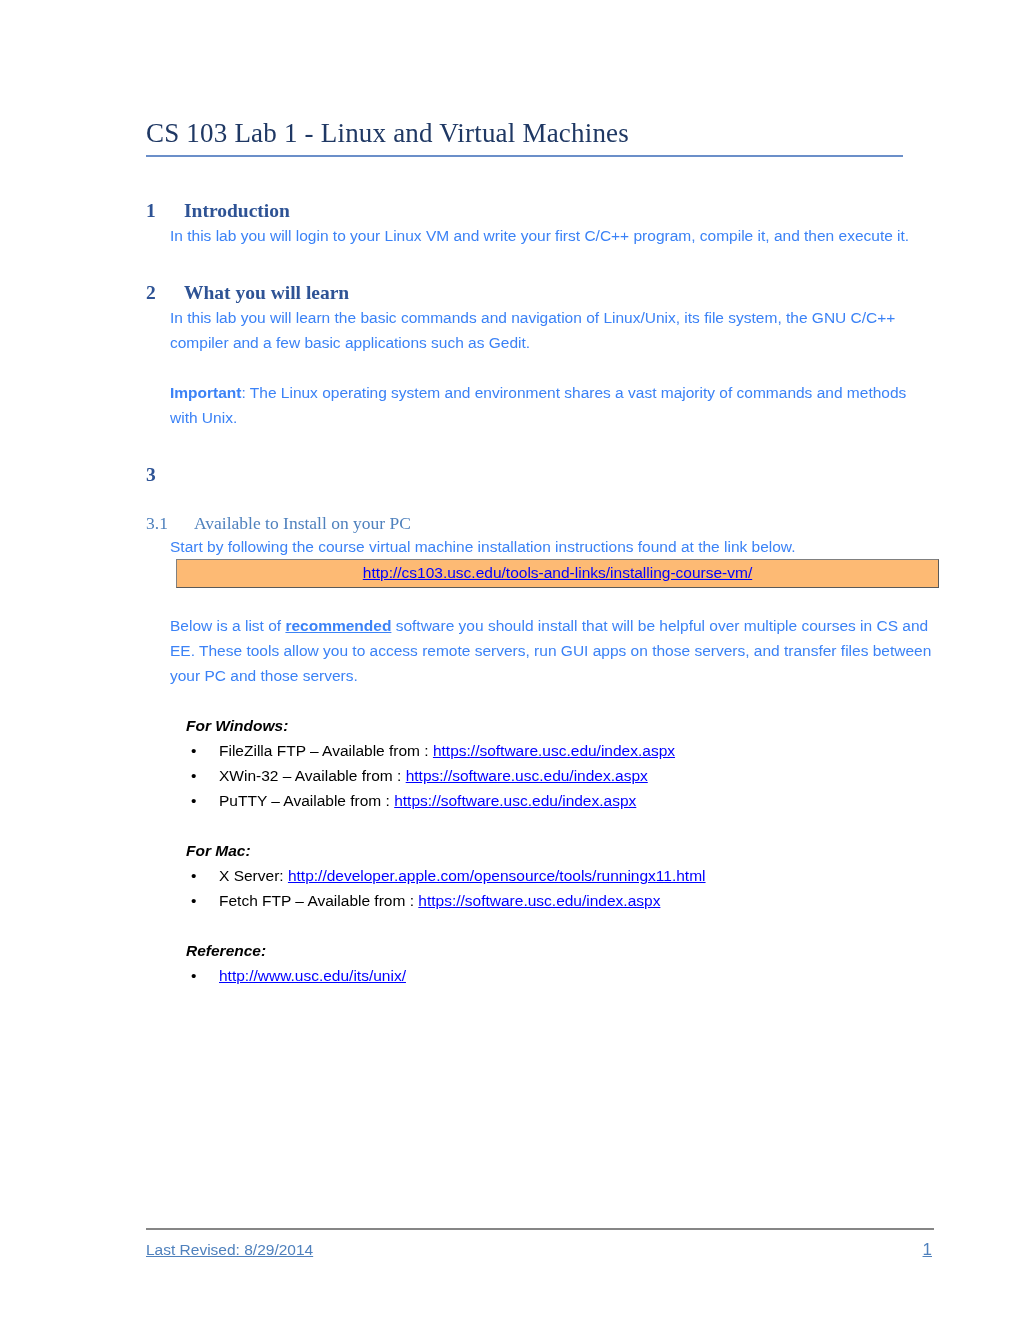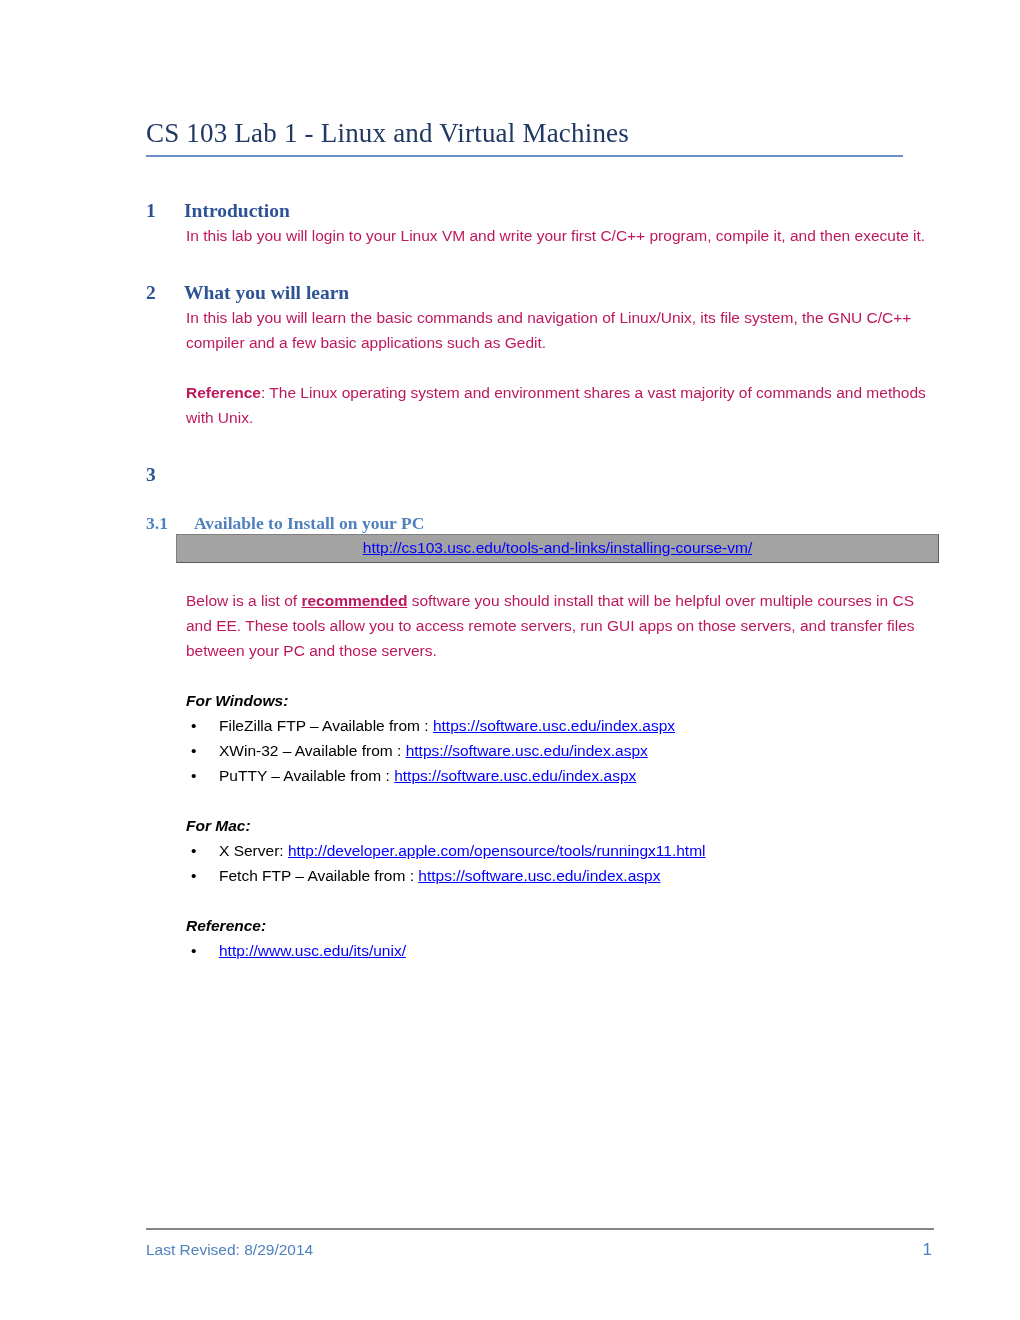--- a/index.html
+++ b/index.html
@@ -60,38 +60,38 @@
   .h1-num {
     width: 38px;
     flex: 0 0 38px;
   }
   .h1-text { white-space: nowrap; }
 
   .h2-row {
     display: flex;
     align-items: center;
     font-family: "Liberation Serif", serif;
-    font-weight: bold;
+    font-weight: normal;
     font-size: 17.5px;
     line-height: 22px;
     color: #4F81BD;
     margin-left: 0;
   }
   .h2-num {
     width: 48px;
     flex: 0 0 48px;
   }
   .h2-text { white-space: nowrap; }
 
   
   .body-block {
-    margin-left: 40px;
-    font-size: 15.5px;
-    line-height: 25px;
-    color: #be185d;
+    margin-left: 24px;
+    font-size: 15.5px;
+    line-height: 25px;
+    color: #3b82f6;
   }
   p.para {
     margin: 0;
     font-size: 15.5px;
     line-height: 25px;
   }
   .spacer-sm { height: 25px; }
   .spacer-md { height: 33px; }
   .spacer-lg { height: 42px; }
 
@@ -101,21 +101,21 @@
   
   .link-box {
     margin-left: 30px;
     width: 763px;
     box-sizing: border-box;
     border: 1px solid #808080;
     border-right-color: #5a5a5a;
     border-bottom-color: #5a5a5a;
     text-align: center;
     padding: 1px 0 2px 0;
-    background: #a3a3a3;
+    background: #fdba74;
   }
   a.link, .link {
     color: #0000FF;
     text-decoration: underline;
     font-size: 15.5px;
     line-height: 24px;
     cursor: pointer;
   }
 
   
@@ -159,20 +159,21 @@
     background: #868686;
   }
   .footer-row {
     display: flex;
     justify-content: space-between;
     align-items: baseline;
     margin-top: 9px;
     font-size: 15.5px;
     line-height: 22px;
     color: #4F81BD;
+    text-decoration: underline;
   }
   .footer-page {
     font-size: 17px;
     color: #4F81BD;
     padding-right: 2px;
   }
 </style>
 </head>
 <body>
 
@@ -195,36 +196,39 @@
 
     <div class="spacer-md"></div>
 
     <div class="h1-row">
       <span class="h1-num">2</span>
       <span class="h1-text">What you will learn</span>
     </div>
     <div class="body-block">
       <p class="para">In this lab you will learn the basic commands and navigation of Linux/Unix, its file system, the GNU C/C++ compiler and a few basic applications such as Gedit.</p>
       <div class="spacer-sm"></div>
-      <p class="para"><b>Reference</b><span>:  The Linux operating system and environment shares a vast majority of commands and methods with Unix.</span></p>
+      <p class="para"><b>Important</b><span>:  The Linux operating system and environment shares a vast majority of commands and methods with Unix.</span></p>
     </div>
 
     <div class="spacer-md"></div>
 
     <div class="h1-row">
       <span class="h1-num">3</span>
     </div>
 
     <div class="spacer-sm"></div>
 
     <div class="h2-row">
       <span class="h2-num">3.1</span>
       <span class="h2-text">Available to Install on your PC</span>
     </div>
 
+    <div class="body-block">
+      <p class="para">Start by following the course virtual machine installation instructions found at the link below.</p>
+    </div>
 
     <div class="link-box">
       <span class="link">http://cs103.usc.edu/tools-and-links/installing-course-vm/</span>
     </div>
 
     <div class="spacer-sm"></div>
 
     <div class="body-block">
       <p class="para"><span>Below is a list of </span><span class="bold-ul">recommended</span><span> software you should install that will be helpful over multiple courses in CS and EE.  These tools allow you to access remote servers, run GUI apps on those servers, and transfer files between your PC and those servers.</span></p>
     </div>

